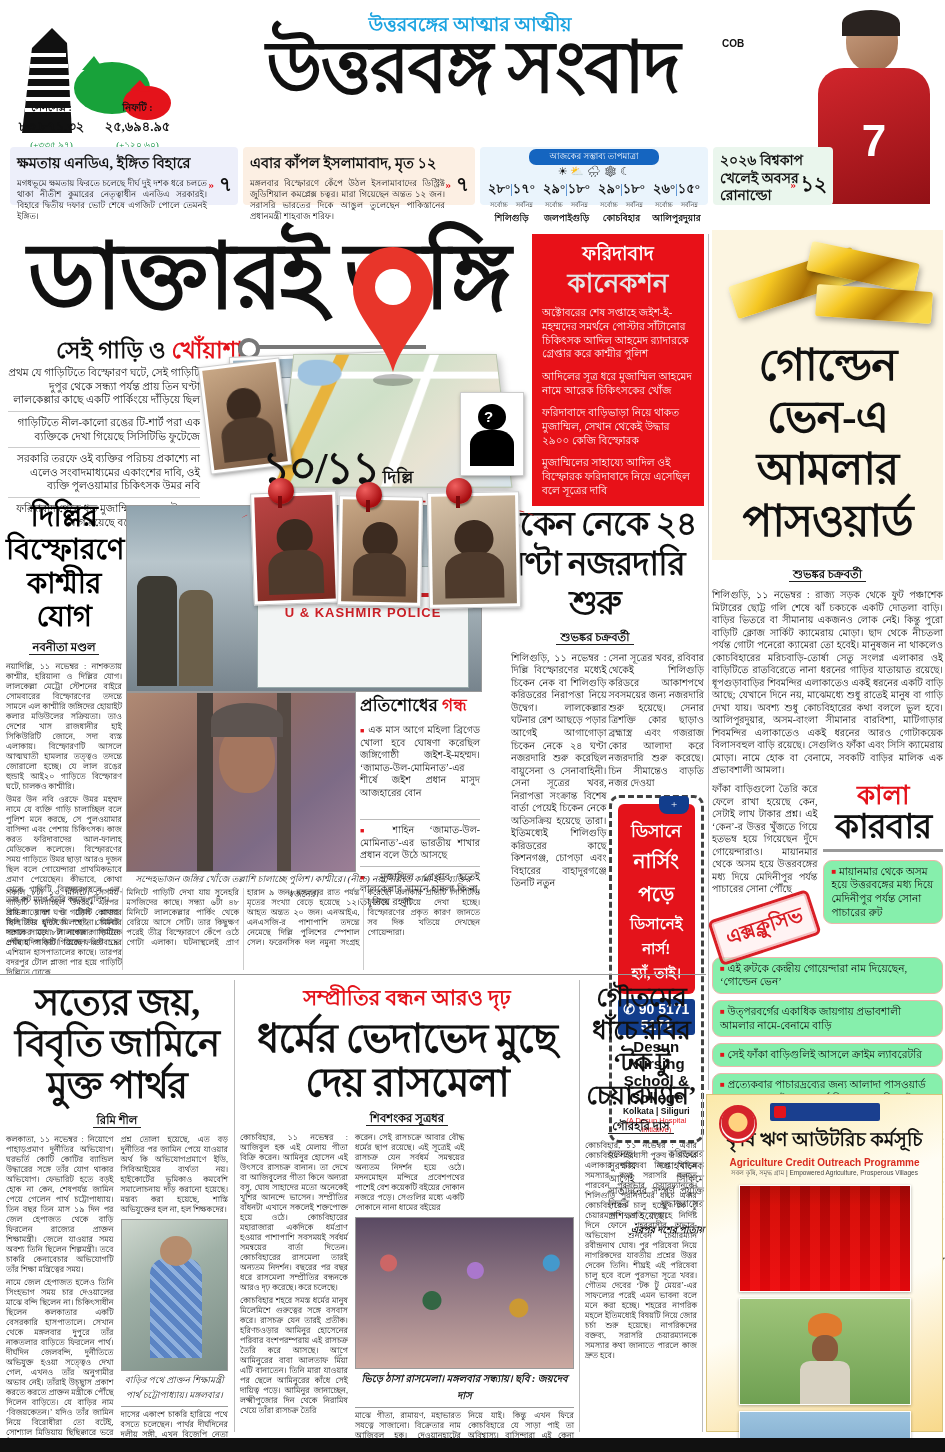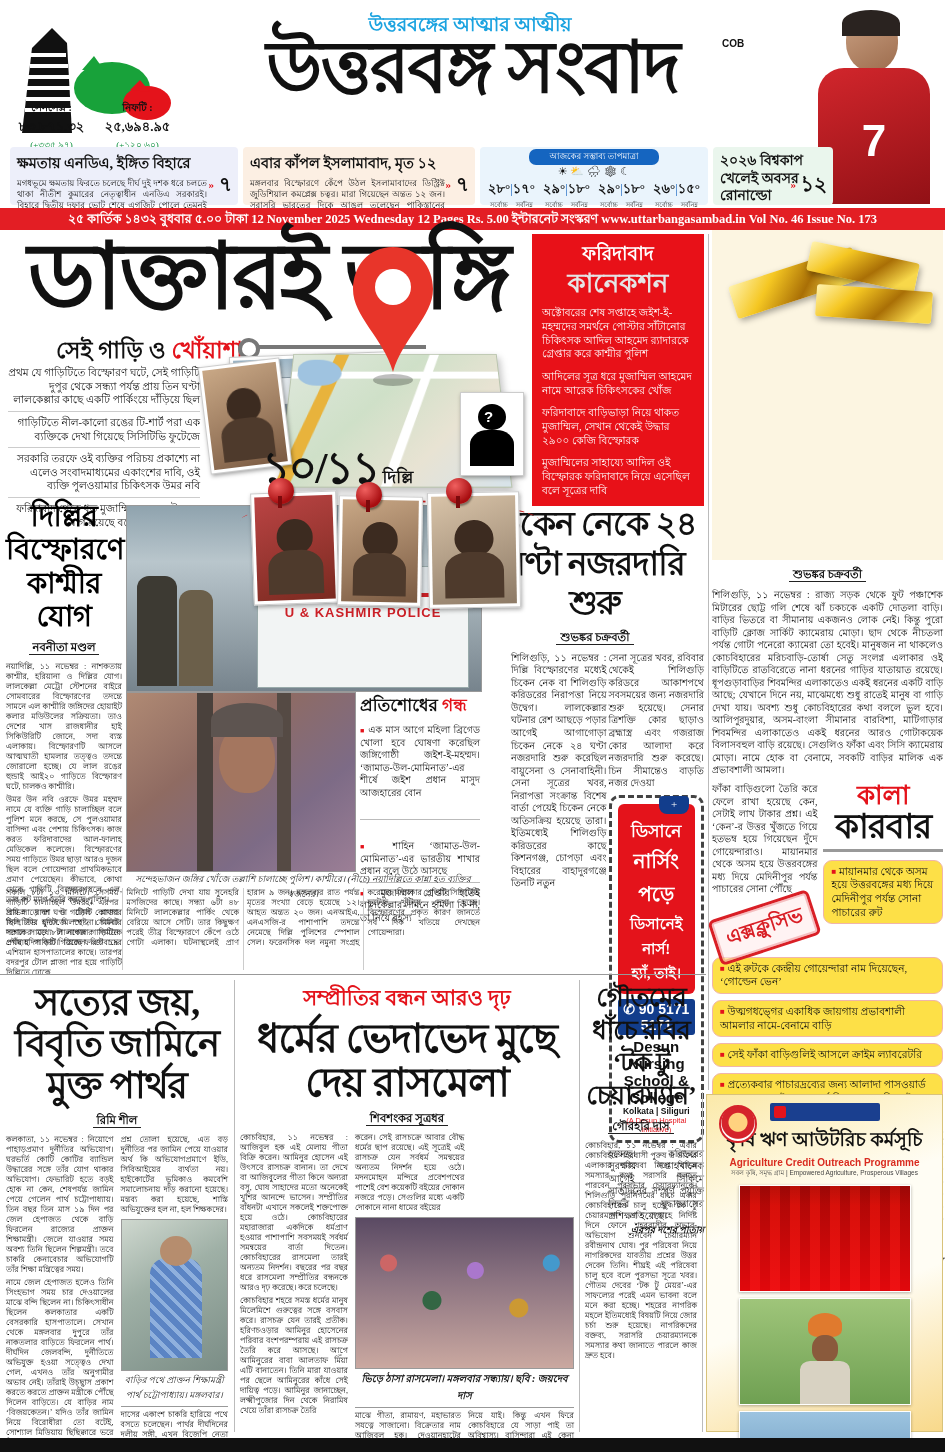--- a/index.html
+++ b/index.html
@@ -60,21 +60,21 @@
   .goldwrap{background:#fcf5e1;}
   .gold-h{font-size:44px;line-height:1.18;text-align:center;font-weight:bold;letter-spacing:-1px;}
   .goldbar{position:absolute;border-radius:3px;
      background:linear-gradient(135deg,#fff3b0 0%,#f5c722 30%,#a96f06 60%,#f8d84a 85%);
      box-shadow:2px 3px 6px rgba(0,0,0,.35);}
   .stamp{border:3px solid #d91f26;color:#d91f26;font-weight:bold;font-size:20px;
          transform:rotate(-18deg);padding:4px 10px;border-radius:6px;
          background:rgba(255,235,235,.6);text-align:center;box-shadow:0 0 0 2px rgba(217,31,38,.25) inset;}
   .kala .r{color:#e4131b;font-weight:bold;font-size:26px;display:block;text-align:center;line-height:1;}
   .kala .b{font-weight:bold;font-size:34px;display:block;text-align:center;line-height:1.05;letter-spacing:-1px;}
-  .gpt{background:#fde047;border:1px solid #f0b5ab;border-radius:9px;padding:4px 7px;
+  .gpt{background:#86efac;border:1px solid #f0b5ab;border-radius:9px;padding:4px 7px;
        font-size:10.5px;line-height:1.3;margin-bottom:6px;}
   .gpt .sq{color:#e4131b;font-size:8px;vertical-align:1px;}
   
   .chick-h{font-size:33px;line-height:1.2;text-align:center;font-weight:bold;letter-spacing:-1px;}
   .desun{border:3px dashed #444;border-radius:10px;padding:6px;box-sizing:border-box;background:#fff;}
   .desun .redcard{background:#e4131b;color:#fff;border-radius:6px;text-align:center;padding:14px 4px 8px;position:relative;}
   .desun .l1{font-size:17px;font-weight:bold;}
   .desun .l2{font-size:20px;font-weight:bold;}
   .desun .l3{font-size:15px;font-weight:bold;}
   .desun .l4{font-size:14px;font-weight:bold;}
@@ -196,21 +196,20 @@
         <div class="wname">আলিপুরদুয়ার</div>
       </div>
     </div>
   </div>
 
   <div class="abs teaser" style="left:713px;top:147px;width:120px;height:58px;background:#eaf6ed;">
     <h3 style="font-size:14px;line-height:1.25;margin:0;">২০২৬ বিশ্বকাপ খেলেই অবসর : রোনাল্ডো</h3>
     <div class="pgjump"><span class="arr">»</span> <span>১২</span></div>
   </div>
 
-  <div class="abs datebar" style="left:0;top:208px;width:945px;height:22px;">২৫ কার্তিক ১৪৩২ বুধবার ৫.০০ টাকা 12 November 2025 Wednesday 12 Pages Rs. 5.00 ইন্টারনেট সংস্করণ www.uttarbangasambad.in Vol No. 46 Issue No. 173</div>
 
   <div class="abs" style="left:8px;top:234px;width:520px;height:246px;">
     <div class="lead-h">ডাক্তারই জঙ্গি</div>
     <div class="abs lead-sub" style="left:48px;top:98px;">
       <span>সেই গাড়ি ও </span><span class="red">খোঁয়াশা</span>
     </div>
 
     <div class="abs" style="left:230px;top:104px;width:14px;height:14px;border:4px solid #777;border-radius:50%;"></div>
     <div class="abs" style="left:248px;top:111px;width:170px;height:4px;background:#777;"></div>
 
@@ -281,39 +280,40 @@
     <p style="margin-bottom:0;">মুজাম্মিলের পাশাপাশি শাহিন শাহিদ নামে আরও এক মহিলা চিকিৎসককে গ্রেপ্তার করেছে পুলিশ</p>
   </div>
 
   <div class="vline" style="left:708px;top:234px;height:856px;"></div>
 
   <div class="abs" style="left:712px;top:230px;width:231px;height:860px;">
     <div class="goldwrap" style="height:330px;position:relative;">
       <div class="goldbar" style="left:18px;top:36px;width:130px;height:34px;transform:rotate(-18deg);"></div>
       <div class="goldbar" style="left:96px;top:22px;width:110px;height:30px;transform:rotate(12deg);"></div>
       <div class="goldbar" style="left:104px;top:58px;width:116px;height:32px;transform:rotate(4deg);"></div>
+      <div class="abs gold-h" style="left:0;top:110px;width:231px;">গোল্ডেন ভেন-এ আমলার পাসওয়ার্ড</div>
     </div>
     <div class="byline" style="margin:6px 0 4px;"><span>শুভঙ্কর চক্রবর্তী</span></div>
     <div class="small jt">শিলিগুড়ি, ১১ নভেম্বর : রাজ্য সড়ক থেকে ফুট পঞ্চাশেক মিটারের ছোট্ট গলি শেষে ঝাঁ চকচকে একটি দোতলা বাড়ি। বাড়ির ভিতরে বা সীমানায় একজনও লোক নেই। কিন্তু পুরো বাড়িটি ক্লোজ সার্কিট ক্যামেরায় মোড়া। ছাদ থেকে নীচতলা পর্যন্ত গোটা পনেরো ক্যামেরা তো হবেই। মানুষজন না থাকলেও কোচবিহারের মরিচবাড়ি-তোর্ষা সেতু সংলগ্ন এলাকার ওই বাড়িটিতে রাতবিরেতে নানা ধরনের গাড়ির যাতায়াত রয়েছে। ধূপগুড়াবাড়ির শিবমন্দির এলাকাতেও একই ধরনের একটি বাড়ি আছে; যেখানে দিনে নয়, মাঝেমধ্যে শুধু রাতেই মানুষ বা গাড়ি দেখা যায়। অবশ্য শুধু কোচবিহারের কথা বললে ভুল হবে। আলিপুরদুয়ার, অসম-বাংলা সীমানার বারবিশা, মাটিগাড়ার শিবমন্দির এলাকাতেও একই ধরনের আরও গোটাকয়েক বিলাসবহুল বাড়ি রয়েছে। সেগুলিও ফাঁকা এবং সিসি ক্যামেরায় মোড়া। নামে হোক বা বেনামে, সবকটি বাড়ির মালিক এক প্রভাবশালী আমলা।</div>
     <div style="display:flex;gap:6px;margin:6px 0;align-items:flex-start;">
       <div style="width:46%;">
         <div class="small jt">ফাঁকা বাড়িগুলো তৈরি করে ফেলে রাখা হয়েছে কেন, সেটাই লাখ টাকার প্রশ্ন। এই ‘কেন’-র উত্তর খুঁজতে গিয়ে হতভম্ব হয়ে গিয়েছেন দুঁদে গোয়েন্দারাও। মায়ানমার থেকে অসম হয়ে উত্তরবঙ্গের মধ্য দিয়ে মেদিনীপুর পর্যন্ত পাচারের সোনা পৌঁছে</div>
         <div class="stamp" style="margin-top:8px;">এক্সক্লুসিভ</div>
       </div>
       <div style="width:54%;">
         <div class="kala">
           <span class="r">কালা</span>
           <span class="b">কারবার</span>
         </div>
         <div style="height:4px;border-top:3px solid #999;margin:4px 0;"></div>
         <div class="gpt"><span class="sq">■</span> <span>মায়ানমার থেকে অসম হয়ে উত্তরবঙ্গের মধ্য দিয়ে মেদিনীপুর পর্যন্ত সোনা পাচারের রুট</span></div>
       </div>
     </div>
     <div class="gpt"><span class="sq">■</span> <span>এই রুটকে কেন্দ্রীয় গোয়েন্দারা নাম দিয়েছেন, ‘গোল্ডেন ভেন’</span></div>
-    <div class="gpt"><span class="sq">■</span> <span>উত্মগধভ্গের একাধিক জায়গায় প্রভাবশালী আমলার নামে-বেনামে বাড়ি</span></div>
+    <div class="gpt"><span class="sq">■</span> <span>উত্পরবর্গের একাধিক জায়গায় প্রভাবশালী আমলার নামে-বেনামে বাড়ি</span></div>
     <div class="gpt"><span class="sq">■</span> <span>সেই ফাঁকা বাড়িগুলিই আসলে ক্রাইম ল্যাবরেটরি</span></div>
     <div class="gpt"><span class="sq">■</span> <span>প্রত্যেকবার পাচারদ্রব্যের জন্য আলাদা পাসওয়ার্ড দেওয়া হত। সেই পাসওয়ার্ড দিত আমলা নিজেই</span></div>
     <div class="small jt">এখনও খোঁজ মেলা আমলার উত্তরবঙ্গে ছ’টি বাড়ি, একটি ফ্ল্যাট, কলকাতার দুটি ফ্ল্যাটের প্রত্যেকটি হাইওয়ের একদম কাছাকাছি অবস্থিত। প্রতিটি বাড়িতেই গাড়ি পার্কিং এবং ঢোকা ও বের হওয়ার যথেষ্ট জায়গা আছে। তার চেয়েও বড় কথা বাড়িগুলো ‘গোল্ডেন ভেন’-এর বিভিন্ন জায়গায় অবস্থিত। গোয়েন্দাদের আশঙ্কা, চোরাচালানের ট্রানজিট পয়েন্ট বা জংশন হিসাবে বাড়িগুলো ব্যবহার হচ্ছে। তাই পাচার রুটের নির্দিষ্ট দূরত্ব পরপর সুপরিকল্পিতভাবেই সেগুলো তৈরি করা হয়েছে। সীমান্ত পার হওয়ার পর চোরাই সামগ্রী ফাঁকা বাড়িগুলোতে নিয়ে গিয়ে ভেঙে ছোট ছোট ভাগে বিভক্ত করে বা নিরাপদে প্যাকেটজাত করে তারপর পরবর্তী গন্তব্যের জন্য পাঠানো হত।</div>
     <div class="cont">এরপর দশের পাতায়</div>
   </div>
 
   <div class="abs" style="left:6px;top:500px;width:116px;height:470px;">
     <div class="hl" style="font-size:29px;line-height:1.15;text-align:center;">দিল্লির বিস্ফোরণে কাশ্মীর যোগ</div>
     <div class="byline" style="margin:6px 0 4px;"><span>নবনীতা মণ্ডল</span></div>
     <div class="tiny jt">নয়াদিল্লি, ১১ নভেম্বর : নাশকতায় কাশ্মীর, হরিয়ানা ও দিল্লির যোগ। লালকেল্লা মেট্রো স্টেশনের বাইরে সোমবারের বিস্ফোরণের তদন্তে সামনে এল কাশ্মীরি জঙ্গিদের হোয়াইট কলার মডিউলের সক্রিয়তা। তাও দেশের খাস রাজধানীর হাই সিকিউরিটি জোনে, সদা ব্যস্ত এলাকায়। বিস্ফোরণটি আসলে আত্মঘাতী হামলার তত্ত্বও তদন্তে জোরালো হচ্ছে। যে লাল রঙের হুন্ডাই আই২০ গাড়িতে বিস্ফোরণ ঘটে, চালকও কাশ্মীরি।</div>
@@ -334,21 +334,21 @@
     <div class="abs" style="left:150px;top:0;width:14px;height:178px;background:#554a44;"></div>
     <div class="abs" style="left:92px;top:30px;width:56px;height:70px;border-radius:50% 50% 45% 45%;background:#a4765f;"></div>
     <div class="abs" style="left:84px;top:10px;width:72px;height:34px;border-radius:50% 50% 0 0;background:#5d5450;"></div>
   </div>
 
   <div class="abs" style="left:360px;top:692px;width:120px;height:178px;">
     <div style="font-weight:bold;font-size:17px;">
       <span>প্রতিশোধের </span><span style="color:#e4131b;">গন্ধ</span>
     </div>
     <div class="small jt" style="margin-top:4px;border-bottom:1px solid #bbb;padding-bottom:20px;"><span style="color:#e4131b;font-size:7px;">■</span> <span>এক মাস আগে মহিলা ব্রিগেড খোলা হবে ঘোষণা করেছিল জঙ্গিগোষ্ঠী জইশ-ই-মহম্মদ। ‘জামাত-উল-মোমিনাত’-এর শীর্ষে জইশ প্রধান মাসুদ আজহারের বোন</span></div>
-    <div class="small jt" style="margin-top:20px;border-bottom:1px solid #bbb;padding-bottom:4px;"><span style="color:#e4131b;font-size:7px;">■</span> <span>শাহিন ‘জামাত-উল-মোমিনাত’-এর ভারতীয় শাখার প্রধান বলে উঠে আসছে</span></div>
+    <div class="small jt" style="margin-top:4px;border-bottom:1px solid #bbb;padding-bottom:4px;"><span style="color:#e4131b;font-size:7px;">■</span> <span>শাহিন ‘জামাত-উল-মোমিনাত’-এর ভারতীয় শাখার প্রধান বলে উঠে আসছে</span></div>
     <div class="small jt" style="margin-top:4px;"><span style="color:#e4131b;font-size:7px;">■</span> <span>মুজাম্মিল গ্রেপ্তার হতেই লালকেল্লার সামনে হামলা কি না, তা নিয়ে রহস্য</span></div>
   </div>
   <div class="abs cap" style="left:126px;top:872px;width:354px;text-align:center;">সন্দেহভাজন জঙ্গির খোঁজে তল্লাশি চালাচ্ছে পুলিশ। কাশ্মীরে। (নীচে) নয়াদিল্লিতে কান্না হত ব্যক্তির স্বজনের।</div>
 
   <div class="abs tiny jt" style="left:6px;top:888px;width:474px;height:82px;column-count:4;column-gap:8px;column-rule:1px solid #ccc;">সকাল ৮টা ১৩ মিনিটে। সেসময় গাড়িটি চালাচ্ছিল উমরই। এরপর প্রায় সাড়ে দশ ঘণ্টা গাড়িটি কোথায় ছিল, তার হদিস মিলছে না। মিনিট দশেকের মধ্যে লালকেল্লার সামনে পৌঁছায় গাড়িটি। বিকেল ৩টে ১৯ মিনিটে গাড়িটি দেখা যায় সুনেহরি মসজিদের কাছে। সন্ধ্যা ৬টা ৪৮ মিনিটে লালকেল্লার পার্কিং থেকে বেরিয়ে আসে সেটি। তার কিছুক্ষণ পরেই তীব্র বিস্ফোরণে কেঁপে ওঠে গোটা এলাকা। ঘটনাস্থলেই প্রাণ হারান ৯ জন। মঙ্গলবার রাত পর্যন্ত মৃতের সংখ্যা বেড়ে হয়েছে ১২। আহত অন্তত ২০ জন। এনআইএ, এনএসজি-র পাশাপাশি তদন্তে নেমেছে দিল্লি পুলিশের স্পেশাল সেল। ফরেনসিক দল নমুনা সংগ্রহ করেছে। এলাকার প্রতিটি সিসিটিভি ফুটেজ খুঁটিয়ে দেখা হচ্ছে। বিস্ফোরণের প্রকৃত কারণ জানতে সব দিক খতিয়ে দেখছেন গোয়েন্দারা।</div>
 
   <div class="abs" style="left:486px;top:505px;width:218px;height:465px;">
     <div class="chick-h">চিকেন নেকে ২৪ ঘণ্টা নজরদারি শুরু</div>
     <div class="byline" style="margin:5px 0 4px;"><span>শুভঙ্কর চক্রবর্তী</span></div>
     <div style="display:flex;gap:2px;margin-left:25px;">

